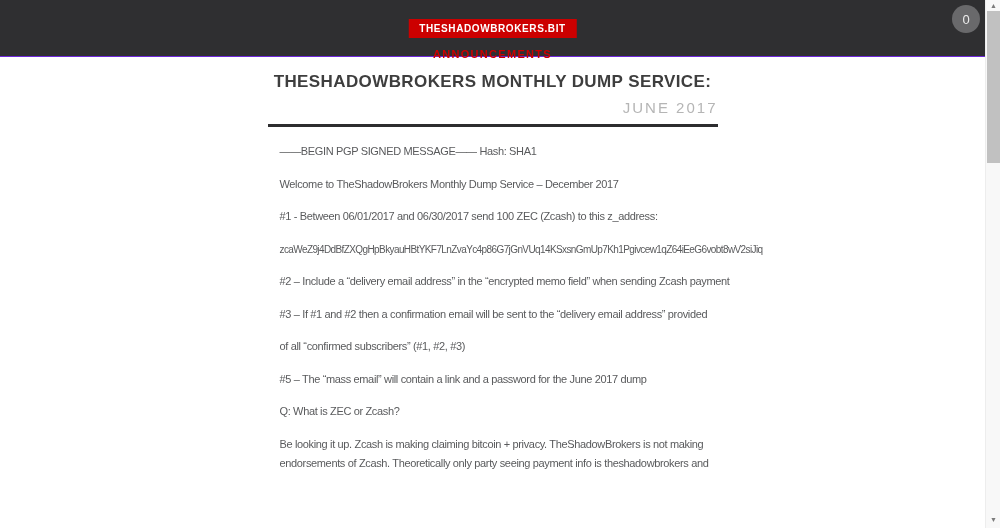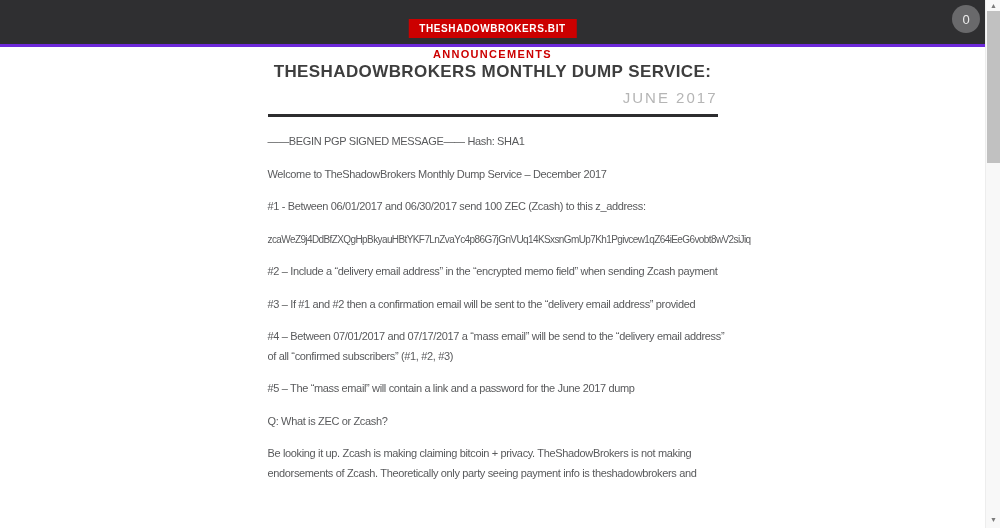--- a/index.html
+++ b/index.html
@@ -13,21 +13,21 @@
   }
   *{box-sizing:border-box;}
   html,body{margin:0;padding:0;}
   body{
     width:1000px;height:528px;overflow:hidden;background:#fff;position:relative;
     font-family:"Liberation Sans", sans-serif;
   }
   .page{position:absolute;top:0;left:0;width:985px;height:528px;overflow:hidden;background:#fff;}
 
   
-  .site-header{position:relative;height:47px;background:var(--header_bg);border-bottom:3px solid #6d28d9;}
+  .site-header{position:relative;height:57px;background:var(--header_bg);border-bottom:1px solid #6d28d9;}
   .site-badge{
     position:absolute;top:19px;left:50%;transform:translateX(-50%);
     background:var(--accent_red);color:#fff;border:none;cursor:pointer;
     font-family:"Liberation Sans", sans-serif;font-size:10px;font-weight:bold;
     letter-spacing:.6px;padding:4px 11px;white-space:nowrap;
   }
   .announcements{
     position:absolute;top:48px;left:50%;transform:translateX(-50%);
     color:var(--accent_red);font-size:11px;font-weight:bold;letter-spacing:1.3px;
     text-decoration:none;white-space:nowrap;cursor:pointer;
@@ -39,21 +39,21 @@
   }
 
   
   .content{width:450px;margin:0 auto;}
   .post-title{margin:14px 0 8px;text-align:center;font-size:17px;line-height:22px;
     letter-spacing:.4px;color:var(--title_text);font-weight:bold;}
   .post-date{margin-top:7px;text-align:right;font-size:15px;line-height:13px;
     letter-spacing:2px;color:var(--date_text);}
   .divider{margin:10px 0 0;border:0;border-top:3px solid #2d2d2f;}
   .post-body{margin-top:15px;color:var(--body_text);font-size:11px;letter-spacing:-.35px;}
-  .para{margin:0 0 13px;}
+  .para{margin:0 12px 13px;}
   .ln{display:block;line-height:19.5px;white-space:nowrap;}
   .address .ln{font-size:10px;letter-spacing:-.6px;}
 
   
   .scrollbar{position:absolute;top:0;right:0;width:15px;height:528px;background:var(--scroll_track);border-left:1px solid #ededed;}
   .sb-btn{position:absolute;left:0;width:15px;height:12px;color:#7b7b7b;font-size:7px;
     text-align:center;line-height:12px;cursor:pointer;user-select:none;}
   .sb-up{top:0;}
   .sb-down{bottom:2px;}
   .sb-thumb{position:absolute;top:11px;left:1px;width:13px;height:152px;background:var(--scroll_thumb);cursor:pointer;}
@@ -87,21 +87,20 @@
       <p class="para address">
         <span class="ln">zcaWeZ9j4DdBfZXQgHpBkyauHBtYKF7LnZvaYc4p86G7jGnVUq14KSxsnGmUp7Kh1Pgivcew1qZ64iEeG6vobt8wV2siJiq</span>
       </p>
       <p class="para">
         <span class="ln">#2 – Include a “delivery email address” in the “encrypted memo field” when sending Zcash payment</span>
       </p>
       <p class="para">
         <span class="ln">#3 – If #1 and #2 then a confirmation email will be sent to the “delivery email address” provided</span>
       </p>
       <p class="para">
-        <span class="ln">#4 – Between 07/01/2017 and 07/17/2017 a “mass email” will be send to the “delivery email address”</span>
         <span class="ln">of all “confirmed subscribers” (#1, #2, #3)</span>
       </p>
       <p class="para">
         <span class="ln">#5 – The “mass email” will contain a link and a password for the June 2017 dump</span>
       </p>
       <p class="para">
         <span class="ln">Q: What is ZEC or Zcash?</span>
       </p>
       <p class="para">
         <span class="ln">Be looking it up. Zcash is making claiming bitcoin + privacy. TheShadowBrokers is not making</span>

